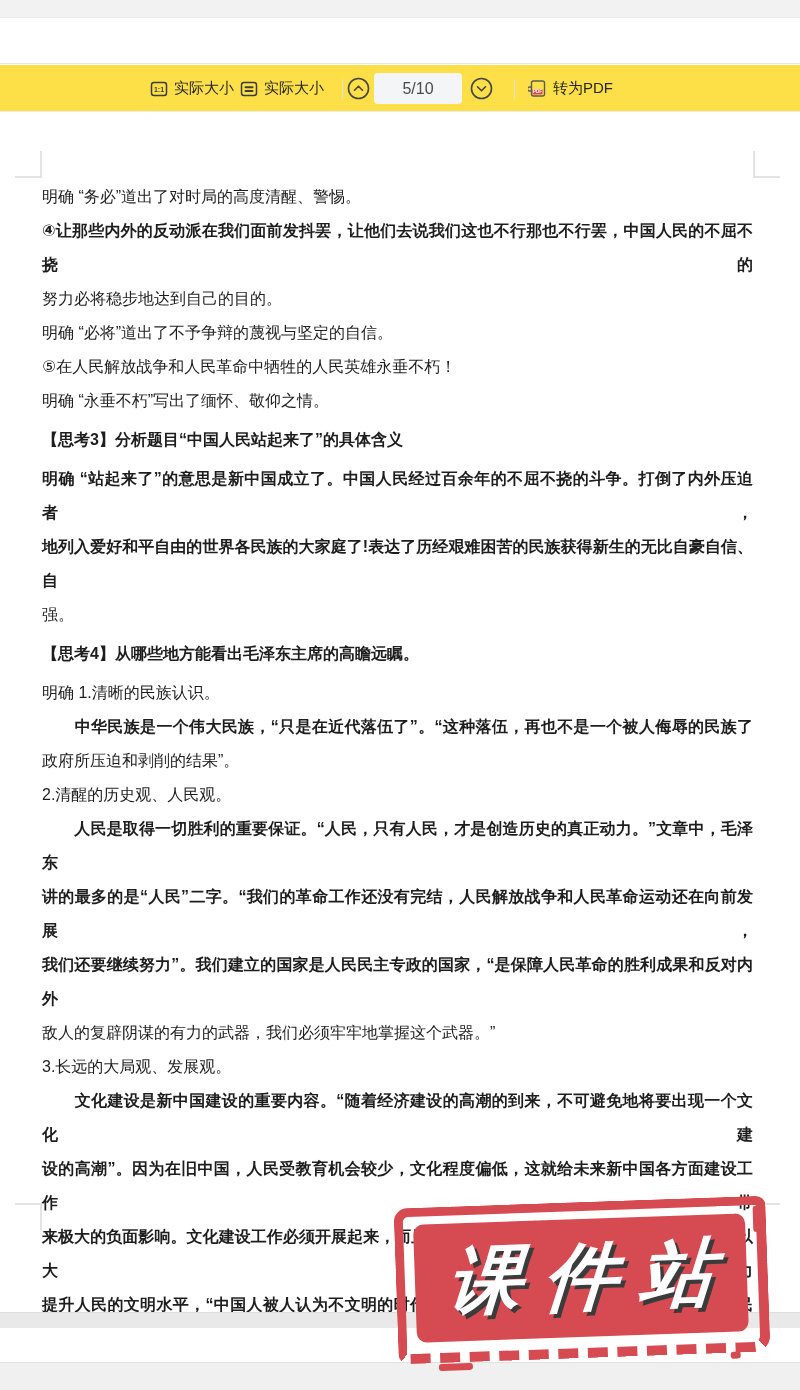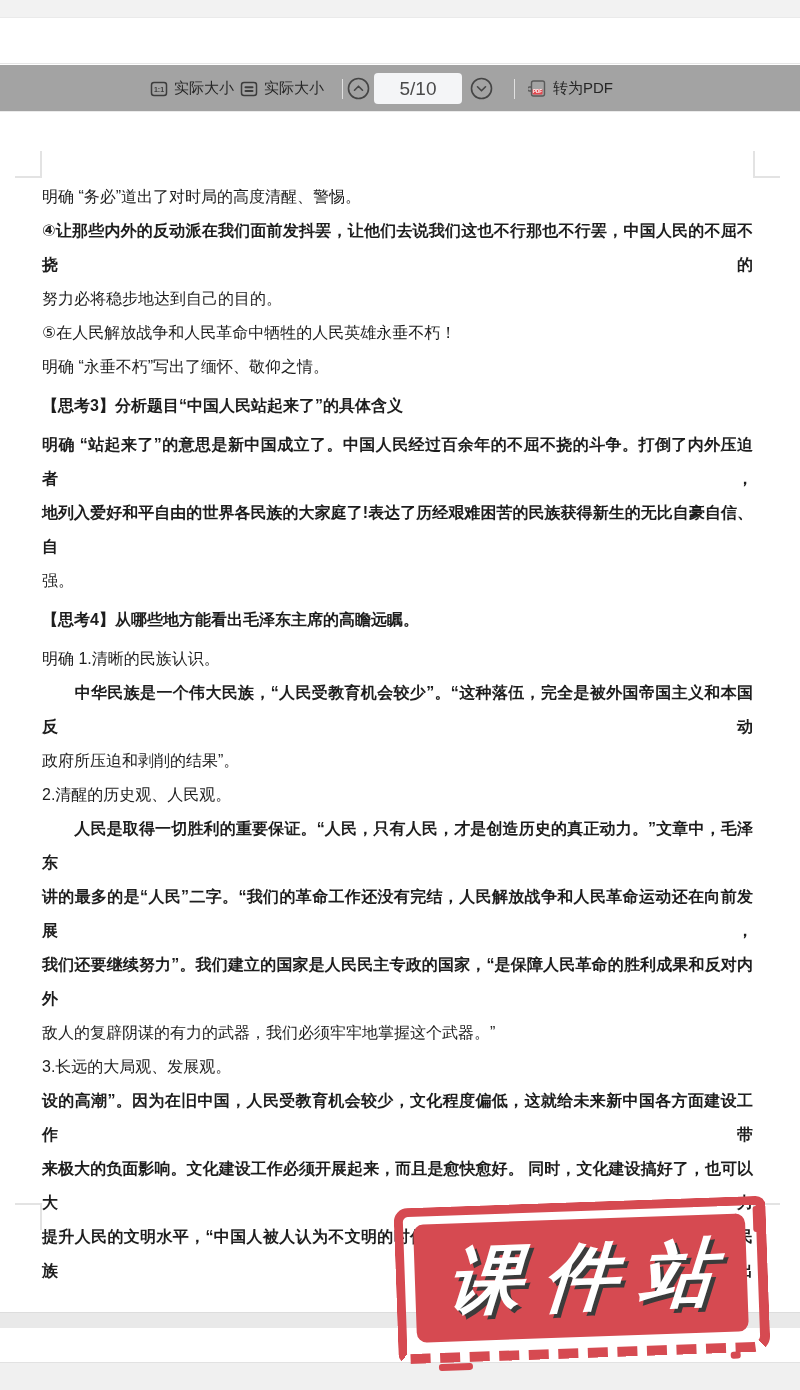--- a/index.html
+++ b/index.html
@@ -8,27 +8,27 @@
   #screen { position:relative; width:800px; height:1390px; background:#fff; }
 
   
   .sys-bar { position:absolute; left:0; top:0; width:800px; height:18px;
              background:#f2f2f2; border-bottom:1px solid #eaeaea; }
   .blank-bar { position:absolute; left:0; top:19px; width:800px; height:45px;
                background:#fff; border-bottom:1px solid #e6e6e6; }
 
   
   .toolbar { position:absolute; left:0; top:65px; width:800px; height:47px;
-             background:#a3a3a3; border-bottom:1px solid #ebebeb; }
+             background:#fde047; border-bottom:1px solid #ebebeb; }
   .tb-item { position:absolute; top:0; height:47px; display:flex; align-items:center;
              gap:6px; color:#262626; font-size:15px; cursor:pointer; }
   .tb-divider { position:absolute; top:14px; width:1px; height:20px; background:#e1e1e1; }
   .page-box { position:absolute; left:374px; top:8px; width:88px; height:31px;
               background:#f4f5f7; border-radius:4px; display:flex; align-items:center;
-              justify-content:center; font-size:19px; color:#4a4a4a; }
+              justify-content:center; font-size:16px; color:#4a4a4a; }
   .circle-btn { position:absolute; top:12px; width:23px; height:23px; }
   .ai-btn { position:absolute; left:628px; top:75px; width:27px; height:27px;
             border-radius:50%; background:var(--accent,#2196f3); display:flex;
             align-items:center; justify-content:center; cursor:pointer; }
 
   
   .page { position:absolute; left:0; top:113px; width:800px; height:1199px; background:#fff; }
   .corner { position:absolute; width:27px; height:27px; }
   .corner.tl { left:15px; top:151px; border-right:2px solid #e3e3e3; border-bottom:2px solid #e3e3e3; }
   .corner.tr { left:753px; top:151px; border-left:2px solid #e3e3e3; border-bottom:2px solid #e3e3e3; }
@@ -140,36 +140,38 @@
 
   <div class="corner tl"></div>
   <div class="corner tr"></div>
   <div class="corner bl"></div>
   <div class="corner br"></div>
 
   <div class="doc-text">
       <div class="line">明确 “务必”道出了对时局的高度清醒、警惕。</div>
       <div class="line just">④让那些内外的反动派在我们面前发抖罢，让他们去说我们这也不行那也不行罢，中国人民的不屈不挠的</div>
       <div class="line">努力必将稳步地达到自己的目的。</div>
+      <div class="line">明确 “必将”道出了不予争辩的蔑视与坚定的自信。</div>
       <div class="line">⑤在人民解放战争和人民革命中牺牲的人民英雄永垂不朽！</div>
       <div class="line">明确 “永垂不朽”写出了缅怀、敬仰之情。</div>
       <div class="line bold">【思考3】分析题目“中国人民站起来了”的具体含义</div>
       <div class="line just">明确 “站起来了”的意思是新中国成立了。中国人民经过百余年的不屈不挠的斗争。打倒了内外压迫者，</div>
       <div class="line just">地列入爱好和平自由的世界各民族的大家庭了!表达了历经艰难困苦的民族获得新生的无比自豪自信、自</div>
       <div class="line">强。</div>
       <div class="line bold">【思考4】从哪些地方能看出毛泽东主席的高瞻远瞩。</div>
       <div class="line">明确 1.清晰的民族认识。</div>
-      <div class="line just">　　中华民族是一个伟大民族，“人民受教育机会较少”。“这种落伍，完全是被外国帝国主义和本国反动</div>
+      <div class="line just">　　中华民族是一个伟大民族，“只是在近代落伍了”。“这种落伍，再也不是一个被人侮辱的民族了</div>
       <div class="line">政府所压迫和剥削的结果”。</div>
       <div class="line">2.清醒的历史观、人民观。</div>
       <div class="line just">　　人民是取得一切胜利的重要保证。“人民，只有人民，才是创造历史的真正动力。”文章中，毛泽东</div>
       <div class="line just">讲的最多的是“人民”二字。“我们的革命工作还没有完结，人民解放战争和人民革命运动还在向前发展，</div>
       <div class="line just">我们还要继续努力”。我们建立的国家是人民民主专政的国家，“是保障人民革命的胜利成果和反对内外</div>
       <div class="line">敌人的复辟阴谋的有力的武器，我们必须牢牢地掌握这个武器。”</div>
       <div class="line">3.长远的大局观、发展观。</div>
+      <div class="line just">　　文化建设是新中国建设的重要内容。“随着经济建设的高潮的到来，不可避免地将要出现一个文化建</div>
       <div class="line just">设的高潮”。因为在旧中国，人民受教育机会较少，文化程度偏低，这就给未来新中国各方面建设工作带</div>
       <div class="line just">来极大的负面影响。文化建设工作必须开展起来，而且是愈快愈好。 同时，文化建设搞好了，也可以大力</div>
       <div class="line just">提升人民的文明水平，“中国人被人认为不文明的时代已经过去了，我们将以一个具有高度文化的民族出</div>
     </div>
 
   <div class="sep-band"></div>
   <div class="next-page"></div>
   <div class="footer-bar"></div>
 
   <div class="stamp">

